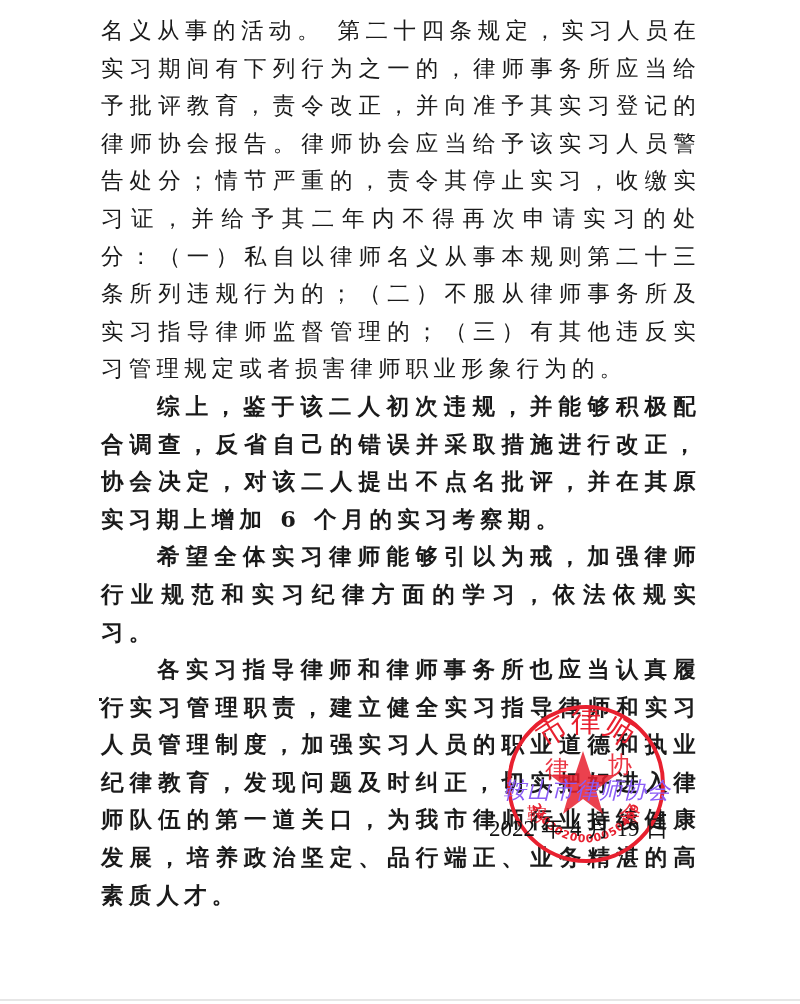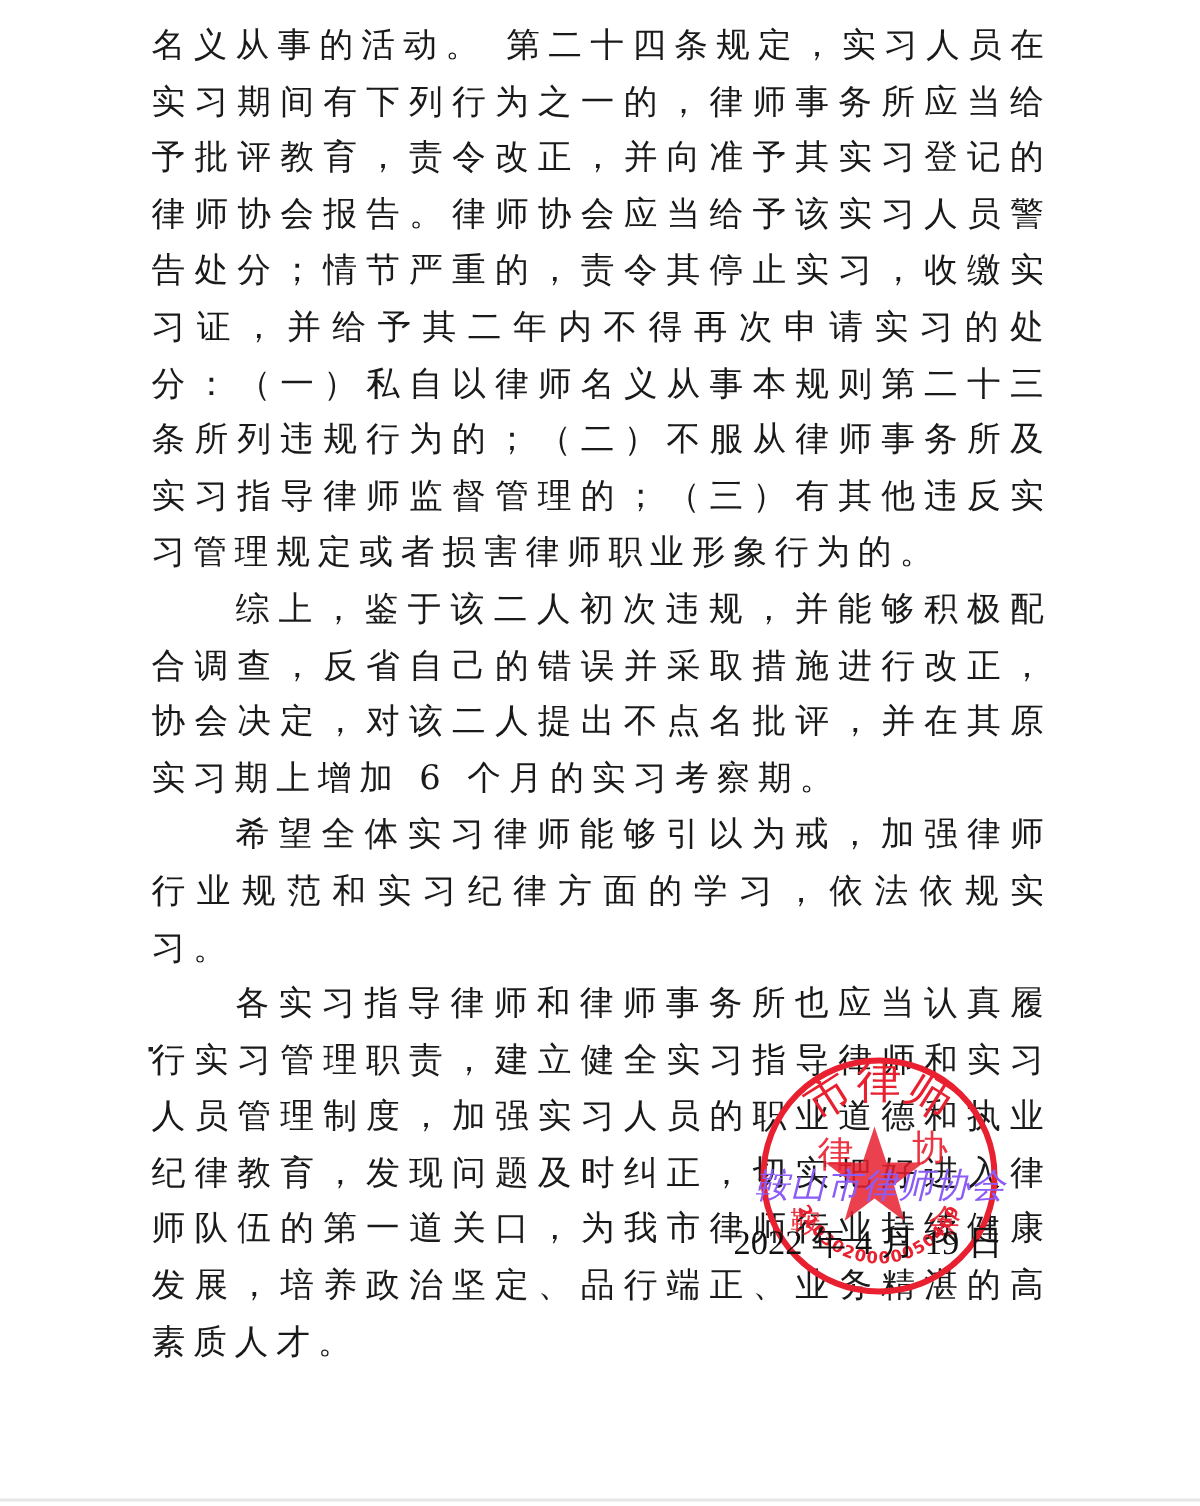--- a/index.html
+++ b/index.html
@@ -7,21 +7,21 @@
     width:800px; height:1004px; background:#ffffff; position:relative; overflow:hidden;
     font-family: "DejaVu Serif", "Liberation Serif", serif;
     color:#1a1a1a;
   }
   .page { position:absolute; left:0; top:0; width:800px; height:860px; }
   .body-text {
     position:absolute; left:101px; top:12px; width:600px;
     font-size:22.5px; line-height:37.6px; letter-spacing:5.2px;
   }
   .para { margin:0; padding:0; text-align:justify; text-align-last:left; }
-  .para.indent { text-indent:56px; }
+  .para.indent { text-indent:56px;font-weight:bold; }
   .dot { position:absolute; left:99px; top:698px; width:3px; height:3px; background:#222; }
   .seal {
     position:absolute; left:505px; top:703px; width:162px; height:162px;
   }
   .signature {
     position:absolute; left:503px; top:775px; font-size:23px; letter-spacing:1px; white-space:nowrap;
     color:#8b5cf6;
     font-style:italic;
   }
   .date {

